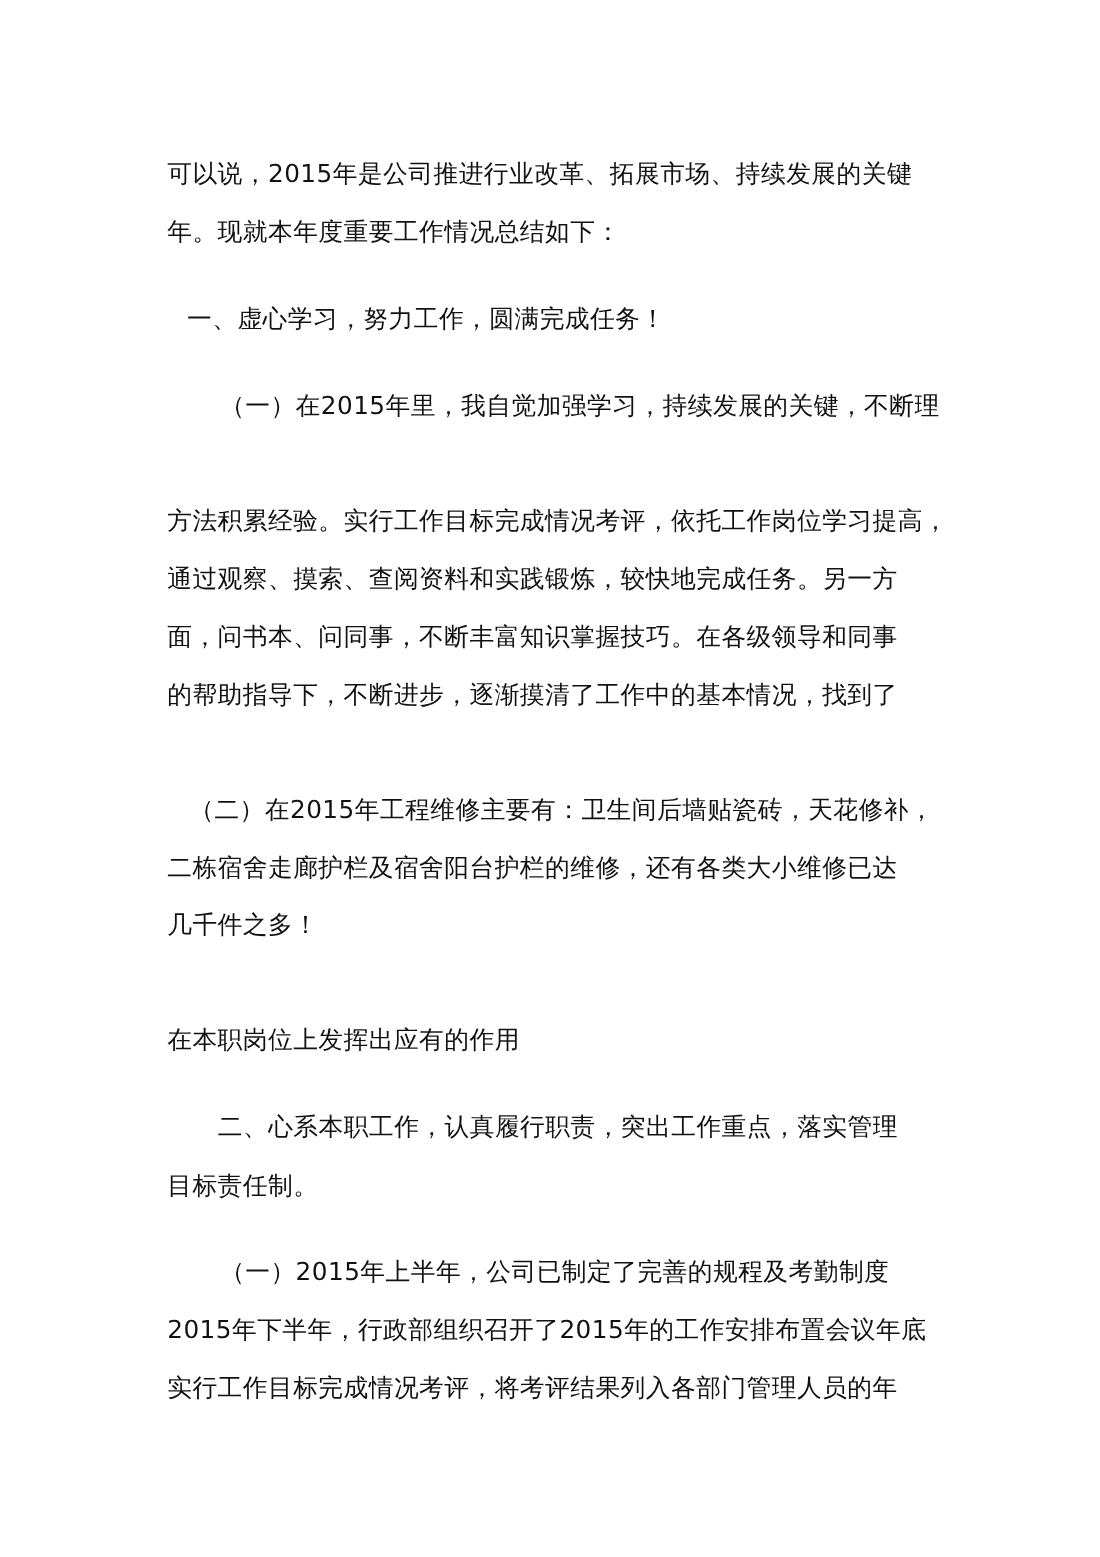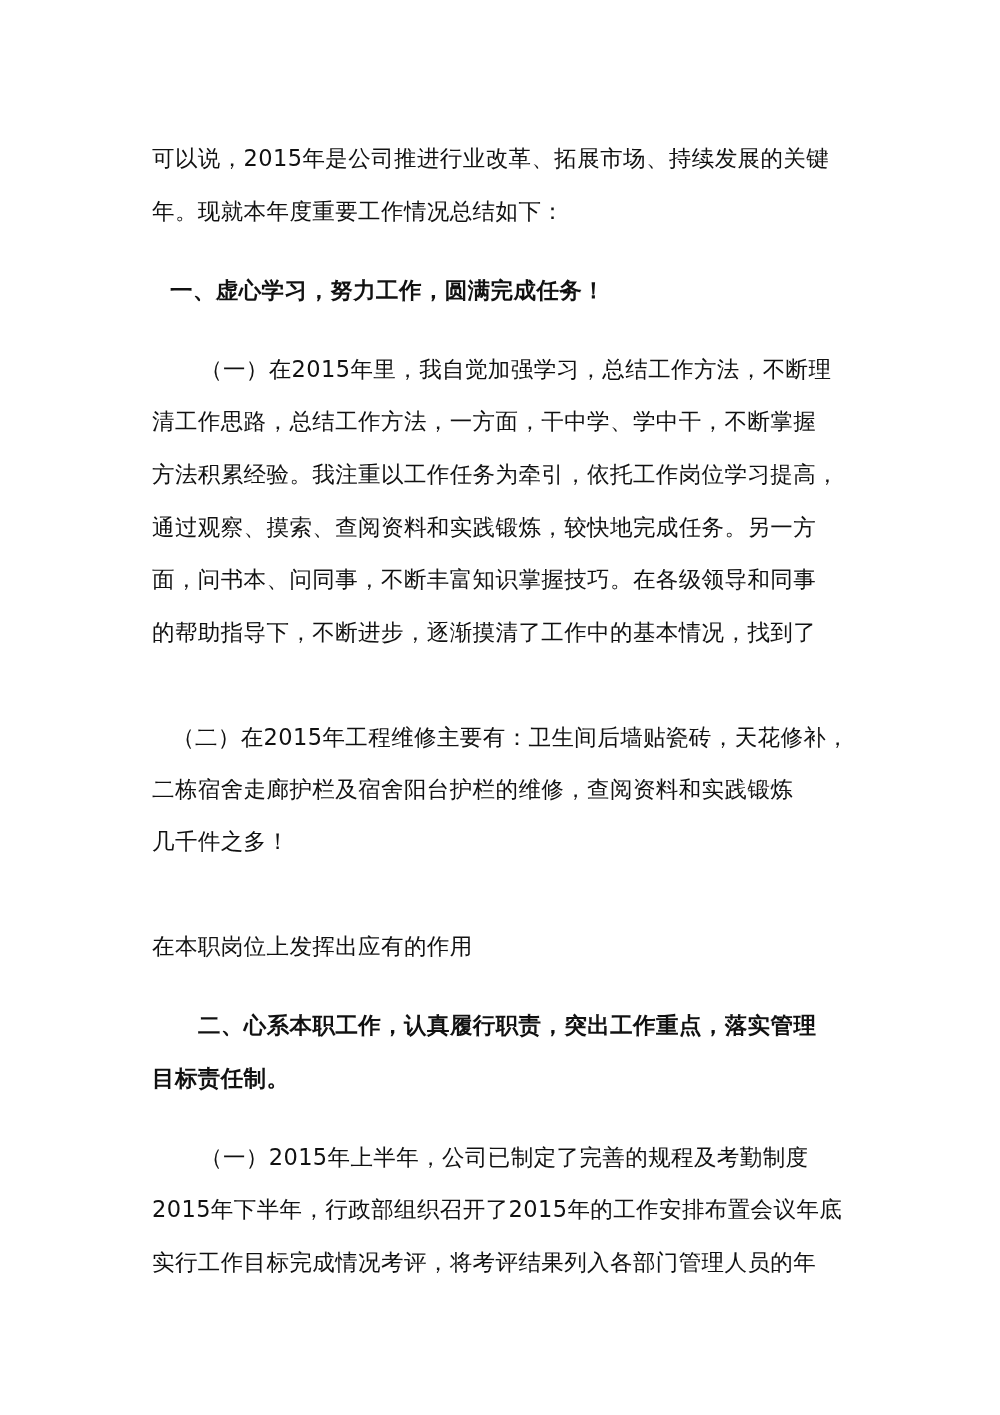--- a/index.html
+++ b/index.html
@@ -1,37 +1,36 @@
 <!DOCTYPE html>
 <html><head>
   <meta charset="utf-8">
   <style>
     html, body { margin: 0; padding: 0; background: #ffffff; }
     body { width: 1000px; height: 1415px; position: relative; overflow: hidden;
            font-family: "DejaVu Sans", "Liberation Sans", sans-serif; color: #111; }
     .page { position: absolute; left: 0; top: 0; width: 1000px; height: 1231px; }
     .line { position: absolute; left: 152px; font-size: 22.5px; line-height: 30px;
             white-space: nowrap; letter-spacing: 0.4px; }
-    .bold { font-weight: bold; }
+    .bold { font-weight: normal; }
   </style>
 </head>
 <body>
 
 <div class="page">
   <div class="line" style="top:143px;left:152px">可以说，2015年是公司推进行业改革、拓展市场、持续发展的关键</div>
   <div class="line" style="top:196px;left:152px">年。现就本年度重要工作情况总结如下：</div>
   <div class="line bold" style="top:275px;left:170px">一、虚心学习，努力工作，圆满完成任务！</div>
-  <div class="line" style="top:354px;left:200px">（一）在2015年里，我自觉加强学习，总结工作方法，不断理</div>
-  <div class="line" style="top:406px;left:152px">清工作思路，总结工作方法，一方面，干中学、学中干，不断掌握</div>
-  <div class="line" style="top:459px;left:152px">方法积累经验。我注重以工作任务为牵引，依托工作岗位学习提高，</div>
+  <div class="line" style="top:354px;left:200px">（一）在2015年里，我自觉加强学习，持续发展的关键，不断理</div>
+  <div class="line" style="top:459px;left:152px">方法积累经验。实行工作目标完成情况考评，依托工作岗位学习提高，</div>
   <div class="line" style="top:512px;left:152px">通过观察、摸索、查阅资料和实践锻炼，较快地完成任务。另一方</div>
   <div class="line" style="top:617px;left:152px">的帮助指导下，不断进步，逐渐摸清了工作中的基本情况，找到了</div>
   <div class="line" style="top:564px;left:152px">面，问书本、问同事，不断丰富知识掌握技巧。在各级领导和同事</div>
   <div class="line" style="top:722px;left:172px">（二）在2015年工程维修主要有：卫生间后墙贴瓷砖，天花修补，</div>
-  <div class="line" style="top:774px;left:152px">二栋宿舍走廊护栏及宿舍阳台护栏的维修，查阅资料和实践锻炼</div>
+  <div class="line" style="top:774px;left:152px">二栋宿舍走廊护栏及宿舍阳台护栏的维修，还有各类大小维修已达</div>
   <div class="line" style="top:826px;left:152px">几千件之多！</div>
   <div class="line bold" style="top:1010px;left:198px">二、心系本职工作，认真履行职责，突出工作重点，落实管理</div>
   <div class="line" style="top:931px;left:152px">在本职岗位上发挥出应有的作用</div>
   <div class="line bold" style="top:1063px;left:152px">目标责任制。</div>
   <div class="line" style="top:1142px;left:200px">（一）2015年上半年，公司已制定了完善的规程及考勤制度</div>
   <div class="line" style="top:1194px;left:152px">2015年下半年，行政部组织召开了2015年的工作安排布置会议年底</div>
   <div class="line" style="top:1247px;left:152px">实行工作目标完成情况考评，将考评结果列入各部门管理人员的年</div>
 </div>
 
 </body></html>

